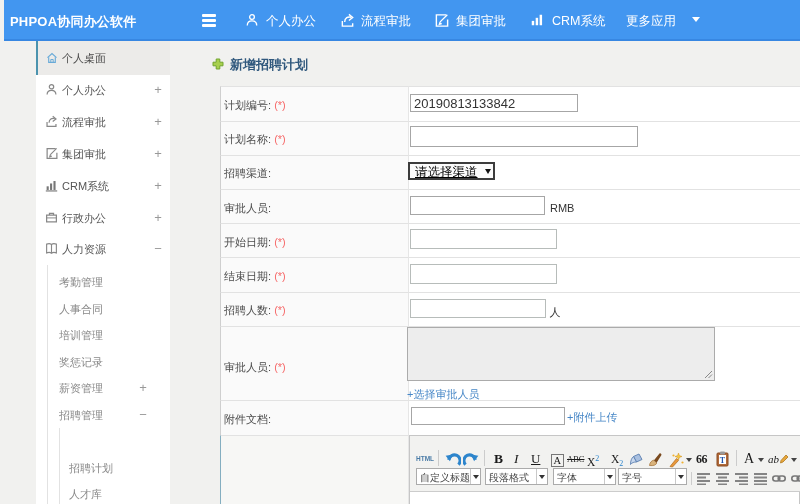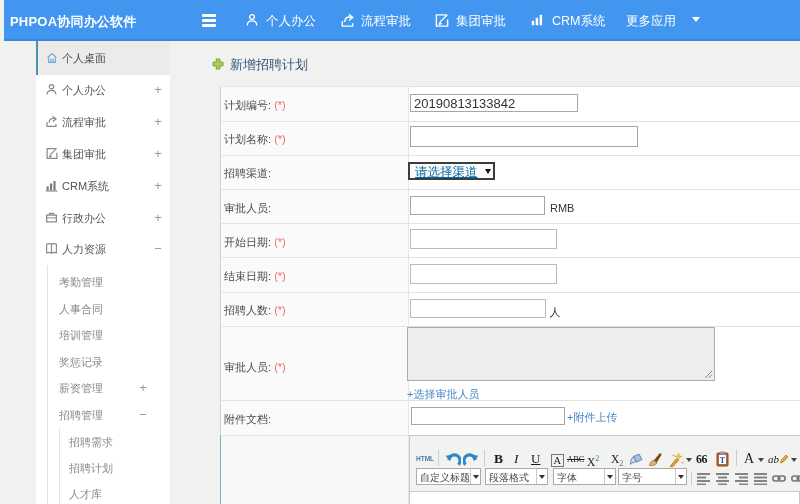--- a/index.html
+++ b/index.html
@@ -14,31 +14,31 @@
 #selitem { position:absolute; left:0; top:0; width:134px; height:34px; background:#ecebe9; border-left:2px solid #4b93ae; }
 .mi { position:absolute; width:130px; height:26px; line-height:26px; font-size:11px; color:#555; }
 .mi b { font-weight:normal; position:absolute; left:26px; white-space:nowrap; }
 .mi svg { position:absolute; left:9px; top:6px; }
 .mi .pm { position:absolute; left:116px; top:0; width:12px; text-align:center; color:#999; font-size:13px; }
 .s2 { color:#888; }
 .s2 b { left:23px; }
 .s2 .pm { left:101px; }
 .s3 b { left:33px; }
 .vline { position:absolute; width:1px; background:#e2e2e2; }
-#title { position:absolute; left:230px; top:56px; font-size:13px; font-weight:normal; color:#30587d; z-index:2; }
+#title { position:absolute; left:230px; top:56px; font-size:13px; font-weight:bold; color:#30587d; z-index:2; }
 #plusic { position:absolute; left:212px; top:56px; z-index:2; }
 .lc { position:absolute; left:220px; width:188px; background:#fafafa; border-left:1px solid #cfcfcf; border-top:1px solid #e2e2e2; }
 .vc { position:absolute; left:408px; width:392px; background:#fff; border-top:1px solid #e2e2e2; border-left:1px solid #e6e6e6; }
 .lb { position:absolute; left:224px; font-size:11px; color:#4c4c4c; z-index:2; }
 .st { color:#f66a6a; }
 input.f { position:absolute; border:1px solid #a6a6a6; background:#fff; font-size:13px; font-family:"Liberation Sans",sans-serif; color:#333; padding:0 3px; z-index:2; }
 .unit { position:absolute; font-size:11px; color:#333; z-index:2; }
 .blink { position:absolute; font-size:11px; color:#4787c7; z-index:2; }
 #sel { position:absolute; left:408px; top:161.5px; width:87px; height:18.5px; background:#fbfbfb; border:2px solid #3c3c3c; z-index:2; }
-#sel span { position:absolute; left:5px; top:0.5px; font-size:12.5px; color:#0369a1; text-decoration:underline; }
+#sel span { position:absolute; left:5px; top:0.5px; font-size:12.5px; color:#000000; text-decoration:underline; }
 #sel i { position:absolute; right:2.5px; top:5px; width:0; height:0; border-left:3.8px solid transparent; border-right:3.8px solid transparent; border-top:5.2px solid #111; }
 #ta { position:absolute; left:407px; top:327px; width:308px; height:54px; background:#ededed; border:1px solid #ababab; z-index:2; }
 #edit { position:absolute; left:409px; top:435px; width:391px; height:200px; border:1px solid #c6c6c6; background:#fff; z-index:2; }
 #tbar { position:absolute; left:0; top:0; width:390px; height:56px; background:#f2f2f0; border-bottom:1px solid #ccc; }
 .ti { position:absolute; top:10px; }
 .tt { height:26px; line-height:26px; }
 .tsep { position:absolute; top:14px; width:1px; height:16px; background:#ccc; }
 .ser { font-family:"Liberation Serif",serif; color:#1a1a1a; }
 .dd { position:absolute; top:32px; height:17px; background:#fff; border:1px solid #ababab; font-size:10px; color:#444; line-height:15px;padding-left:8px; }
 .dd span { position:absolute; left:3px; top:1px; white-space:nowrap; }
@@ -154,23 +154,20 @@
   <div class="mi s2" style="top:307.5px">
       <b>奖惩记录</b>
     </div>
   <div class="mi s2" style="top:334px">
       <b>薪资管理</b>
       <span class="pm">+</span>
     </div>
   <div class="mi s2" style="top:361px">
       <b>招聘管理</b>
       <span class="pm">−</span>
-    </div>
-  <div class="mi s2 s3" style="top:387.5px">
-      <b>招聘需求</b>
     </div>
   <div class="mi s2 s3" style="top:414px">
       <b>招聘计划</b>
     </div>
   <div class="mi s2 s3" style="top:440px">
       <b>人才库</b>
     </div>
 </div>
 <div style="position:absolute;left:134px;top:41px;width:5.5px;height:463px;background:#fff"></div>
 <div style="position:absolute;left:134px;top:41px;width:1.5px;height:463px;background:#c6c6c6"></div>

